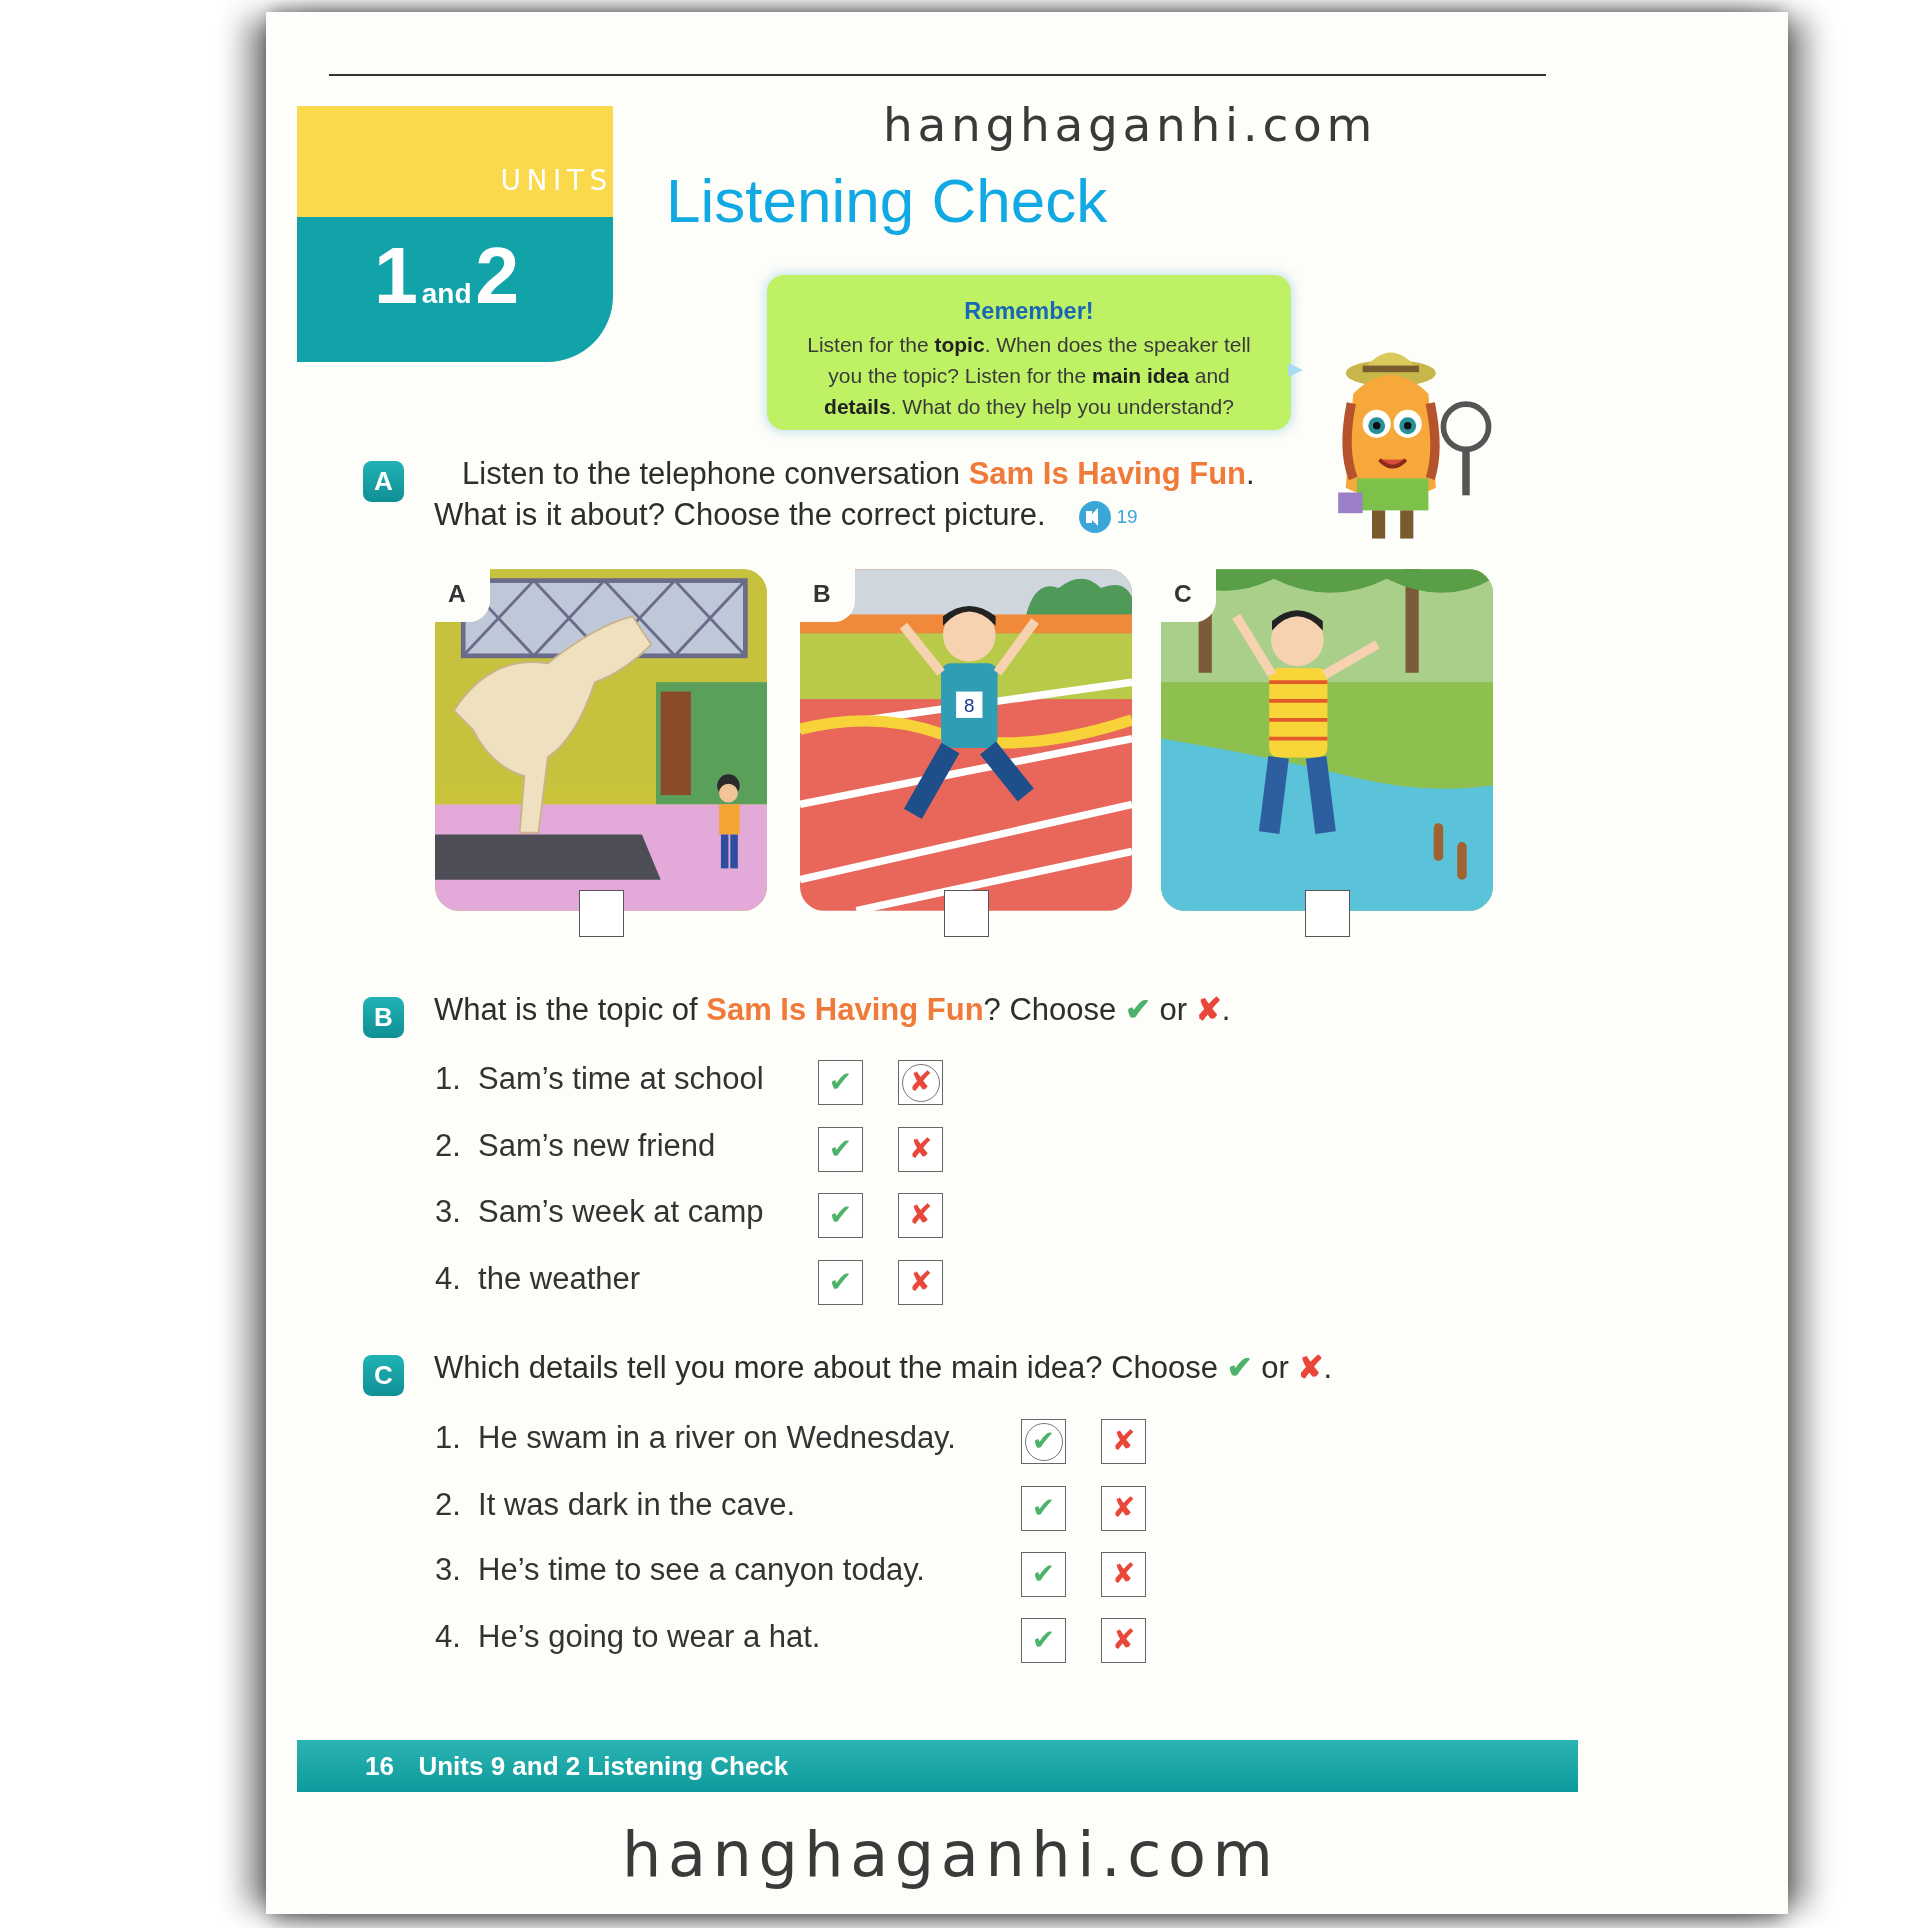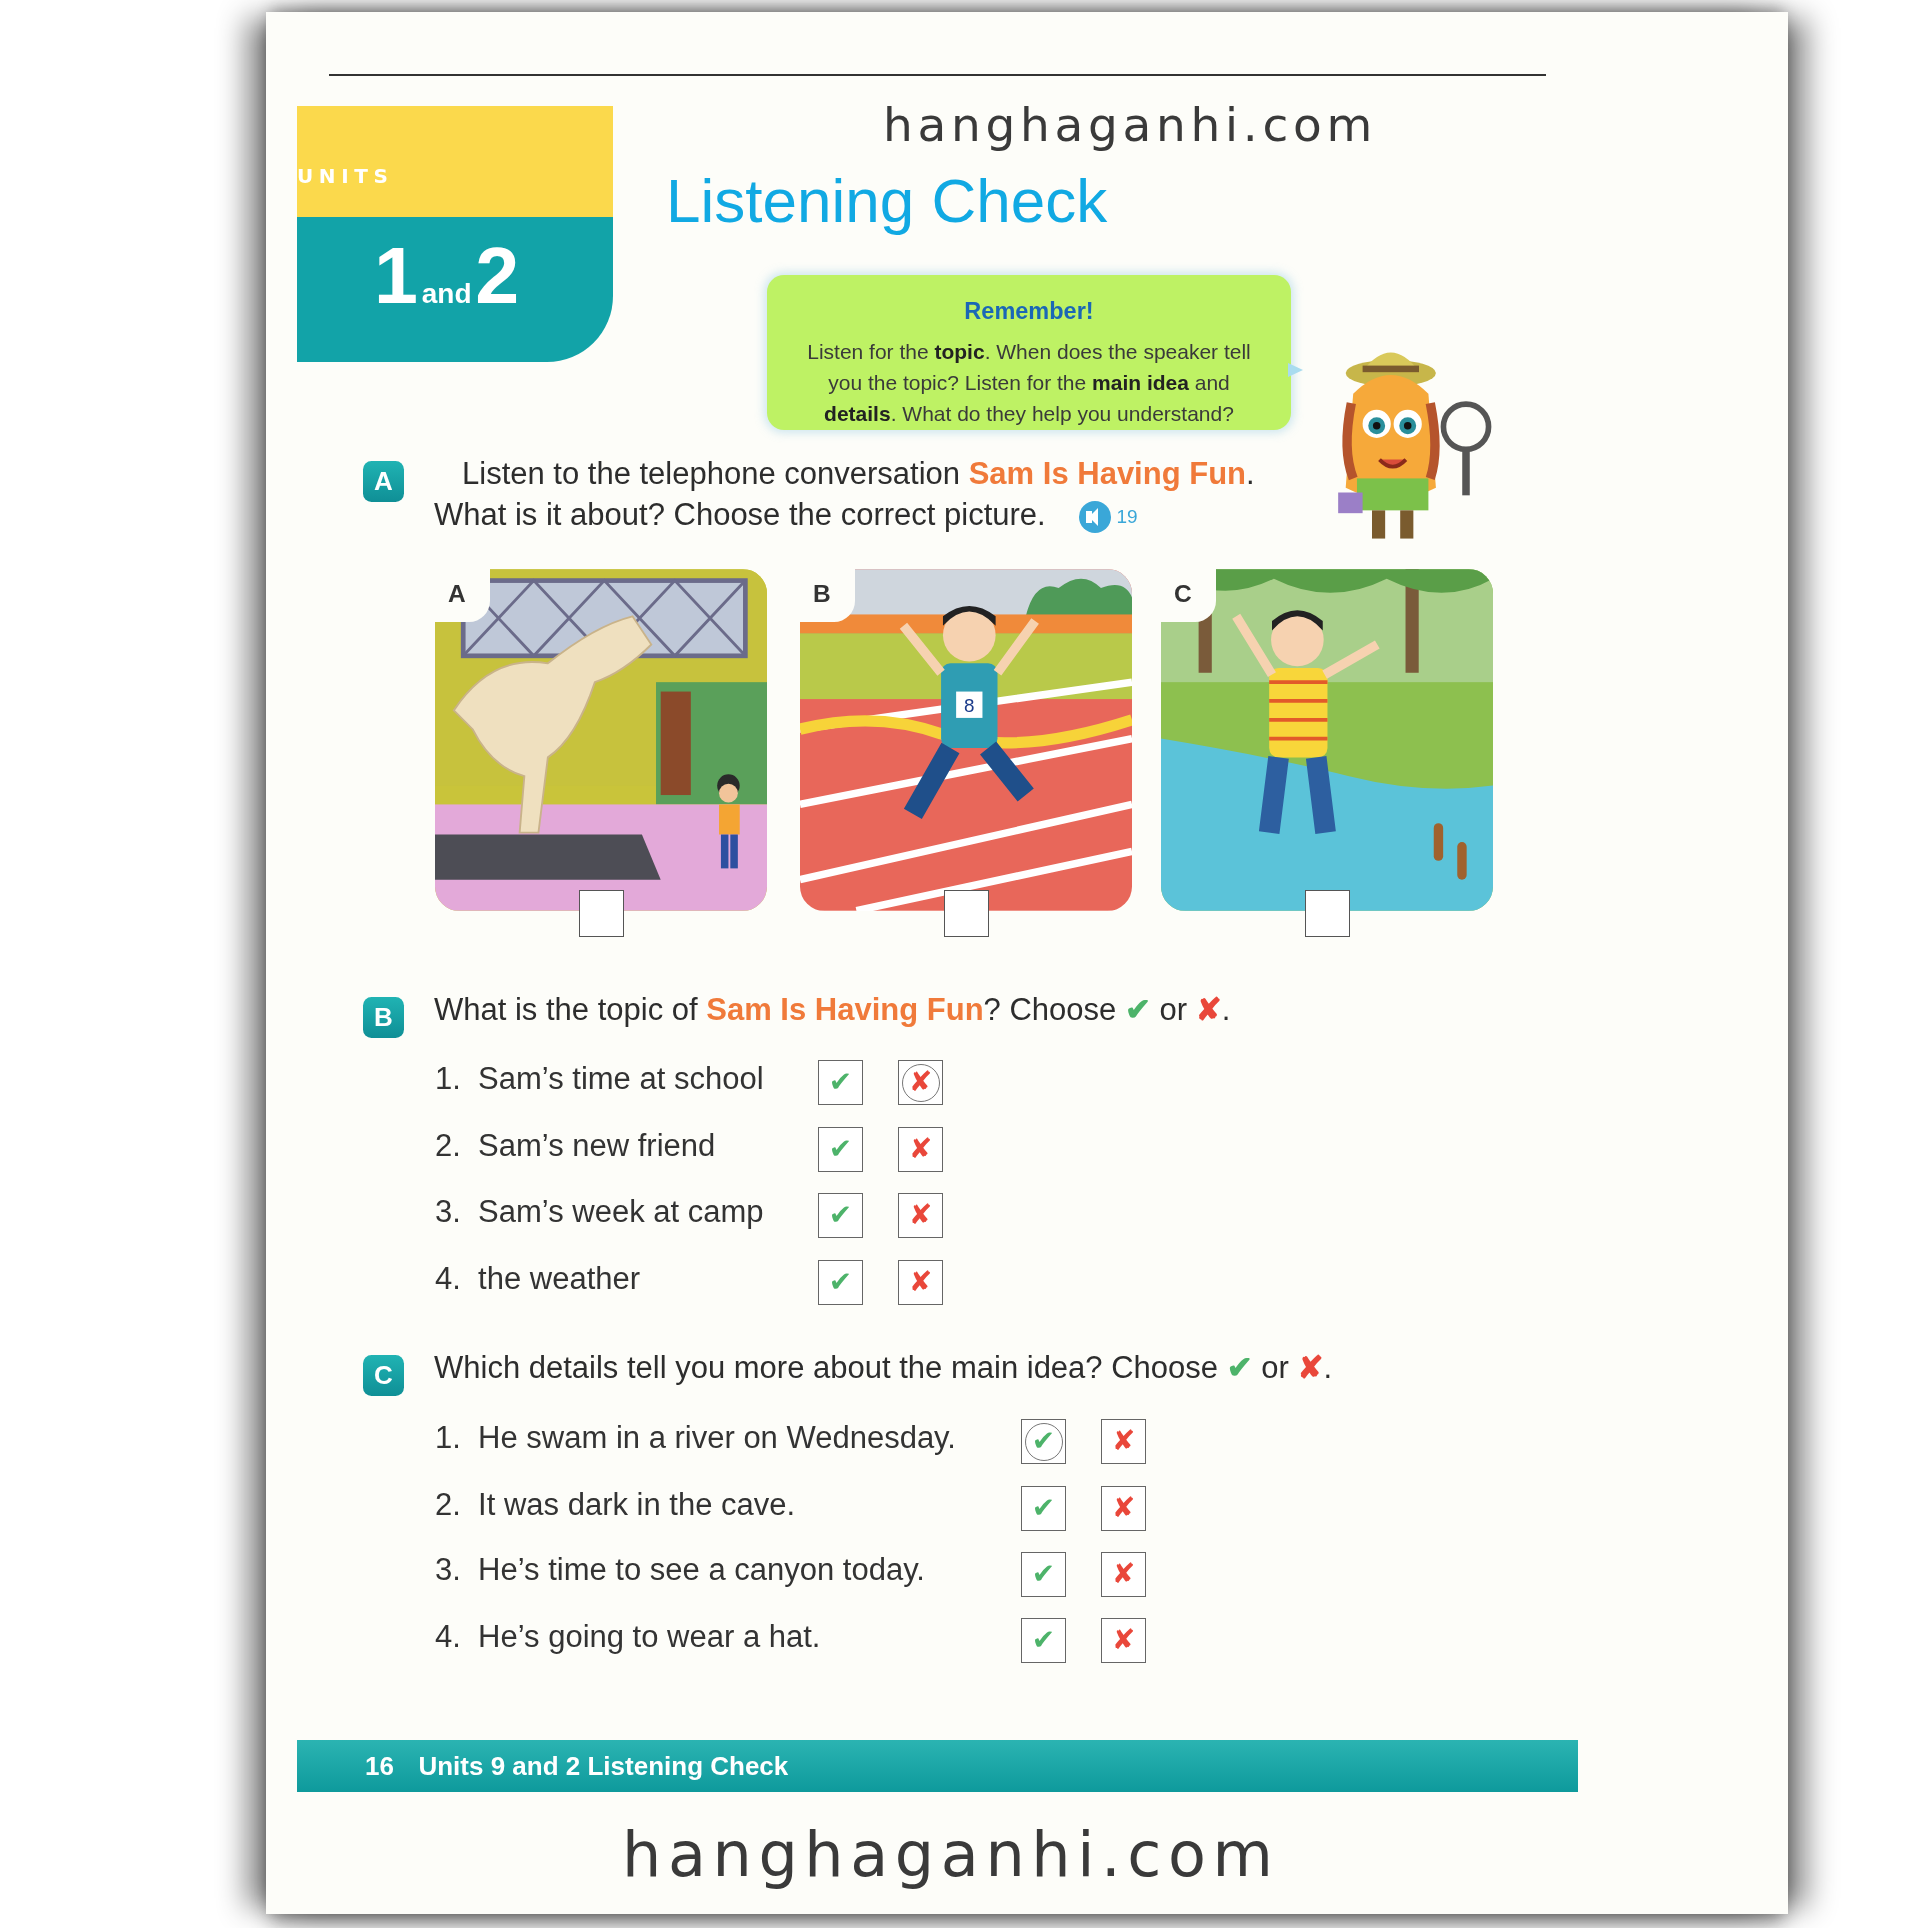--- a/index.html
+++ b/index.html
@@ -18,31 +18,31 @@
   .watermark {
     font-family: "DejaVu Sans", sans-serif; color: #3a3a3a; letter-spacing: 4.7px; white-space: nowrap;
   }
   .wm-top { left: 617px; top: 85px; font-size: 47px; }
   .wm-bottom { left: 356px; top: 1806px; font-size: 62px; letter-spacing: 6.6px; }
 
   
   .unit-tab { left: 31px; top: 94px; width: 316px; height: 256px; border-bottom-right-radius: 66px; overflow: hidden; }
   .unit-tab .yellow { position: absolute; left: 0; top: 0; width: 100%; height: 111px; background: #fbd94c; }
   .unit-tab .teal { position: absolute; left: 0; top: 111px; width: 100%; height: 145px; background: #12a3a8; }
-  .unit-label { position: absolute; left: 0; width: 100%; top: 58px; text-align: left; color: #fff; font-weight: bold; font-size: 20px; letter-spacing: 5.6px; font-family: "DejaVu Sans", sans-serif; }
+  .unit-label { position: absolute; left: 0; width: 100%; top: 58px; text-align: right; color: #fff; font-weight: normal; font-size: 28px; letter-spacing: 5.6px; font-family: "DejaVu Sans", sans-serif; }
   .unit-nums { position: absolute; left: 77px; top: 124px; color: #fff; font-weight: bold; white-space: nowrap; font-family: "Liberation Sans", sans-serif; }
   .unit-nums .big { font-size: 79px; }
   .unit-nums .small { font-size: 28px; margin: 0 3.8px; }
 
   .title { left: 400px; top: 153px; font-size: 62px; font-weight: normal; color: #11a9e3; font-family: "Liberation Sans", sans-serif; white-space: nowrap; }
 
   
   .remember { left: 501px; top: 263px; width: 524px; height: 155px; border-radius: 17px; background: #bef264; box-shadow: 0 0 9.4px 2.8px rgba(120,190,220,0.35); text-align: center; padding-top: 22.6px; }
   .remember-title { font-size: 23.5px; font-weight: bold; color: #1a67b6; font-family: "Liberation Sans", sans-serif; }
-  .remember-text { font-size: 21px; line-height: 31px; color: #3a3a3a; font-family: "Liberation Sans", sans-serif; margin-top: 11px; padding: 0 9.4px; }
+  .remember-text { font-size: 21px; line-height: 31px; color: #3a3a3a; font-family: "Liberation Sans", sans-serif; margin-top: 4px; padding: 0 9.4px; }
   .remember-text b { color: #222; }
   .bubble-tail { left: 1022px; top: 351px; width: 0; height: 0; border-top: 7.5px solid transparent; border-bottom: 7.5px solid transparent; border-left: 15px solid #a9dcef; }
 
   
   .mascot { left: 1059px; top: 325px; width: 188px; height: 217px; }
 
   
   .badge { width: 41px; height: 41px; border-radius: 8.5px; background: linear-gradient(#20b3b3, #0f8f96); color: #fff; font-weight: bold; font-size: 26px; text-align: center; line-height: 41px; font-family: "Liberation Sans", sans-serif; }
   .heading { font-size: 31px; color: #2d2d2d; white-space: nowrap; font-family: "Liberation Sans", sans-serif; }
   .heading .hl { color: #f07a3a; font-weight: bold; }

